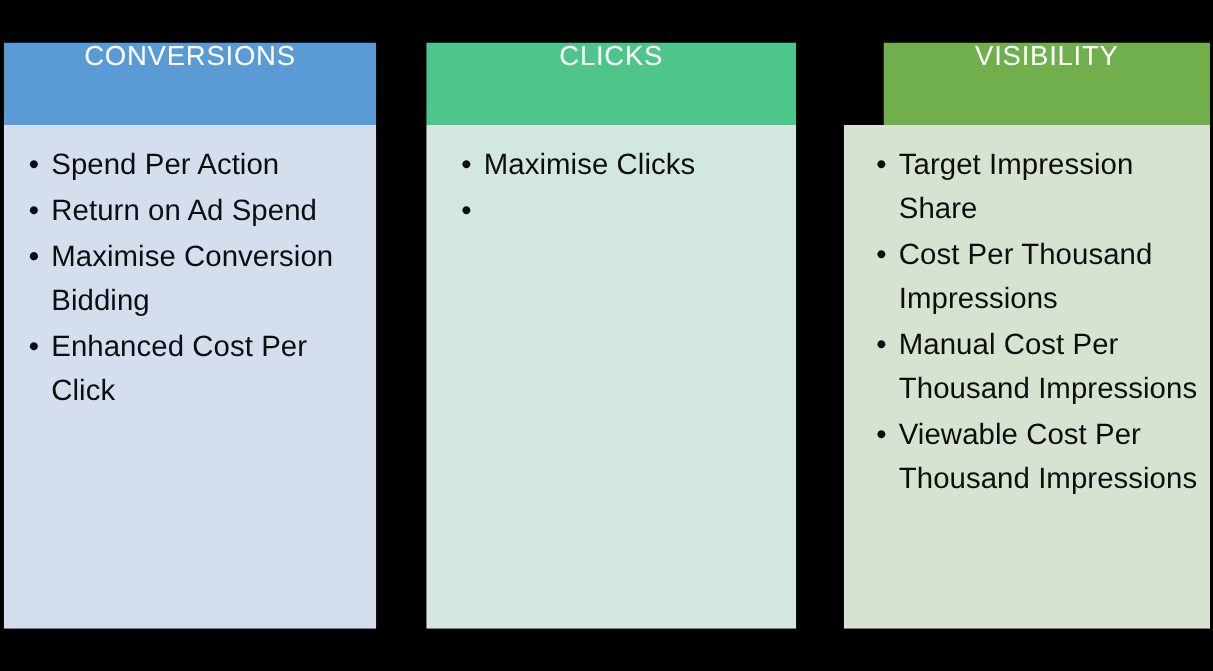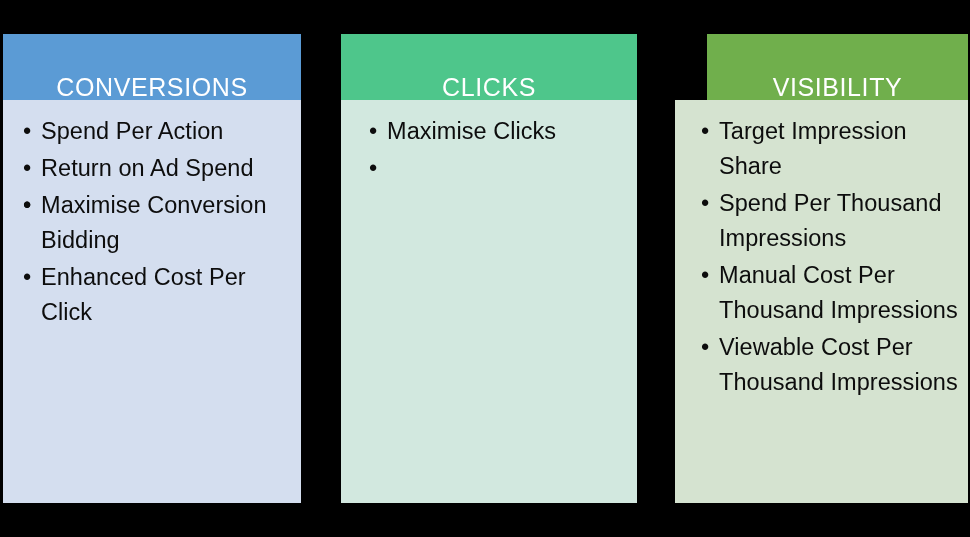--- a/index.html
+++ b/index.html
@@ -31,24 +31,24 @@
   }
 
   .card-1 { left: 3px;   width: 298px; }
   .card-2 { left: 341px; width: 296px; }
   .card-3 { left: 675px; width: 293px; }
 
   .card-header {
     height: 66px;
     flex: 0 0 66px;
     display: flex;
-    align-items: flex-end;
+    align-items: flex-start;
     justify-content: center;
     color: #FFFFFF;
-    font-size: 25px;
+    font-size: 22px;
     letter-spacing: 0.6px;
     font-weight: 400;
     line-height: 1;
     white-space: nowrap;
   }
 
   .card-body {
     flex: 1 1 auto;
     padding: 14px 10px 10px 10px;
     box-sizing: border-box;
@@ -147,21 +147,21 @@
       <span>VISIBILITY</span>
     </div>
     <div class="card-body" style="background: rgb(213, 227, 208);">
       <ul class="bullet-list">
         <li class="bullet-item">
           <span class="dot">•</span>
           <span>Target Impression Share</span>
         </li>
         <li class="bullet-item">
           <span class="dot">•</span>
-          <span>Spend Per Thousand Impressions</span>
+          <span>Cost Per Thousand Impressions</span>
         </li>
         <li class="bullet-item">
           <span class="dot">•</span>
           <span>Manual Cost Per Thousand Impressions</span>
         </li>
         <li class="bullet-item">
           <span class="dot">•</span>
           <span>Viewable Cost Per Thousand Impressions</span>
         </li>
       </ul>

